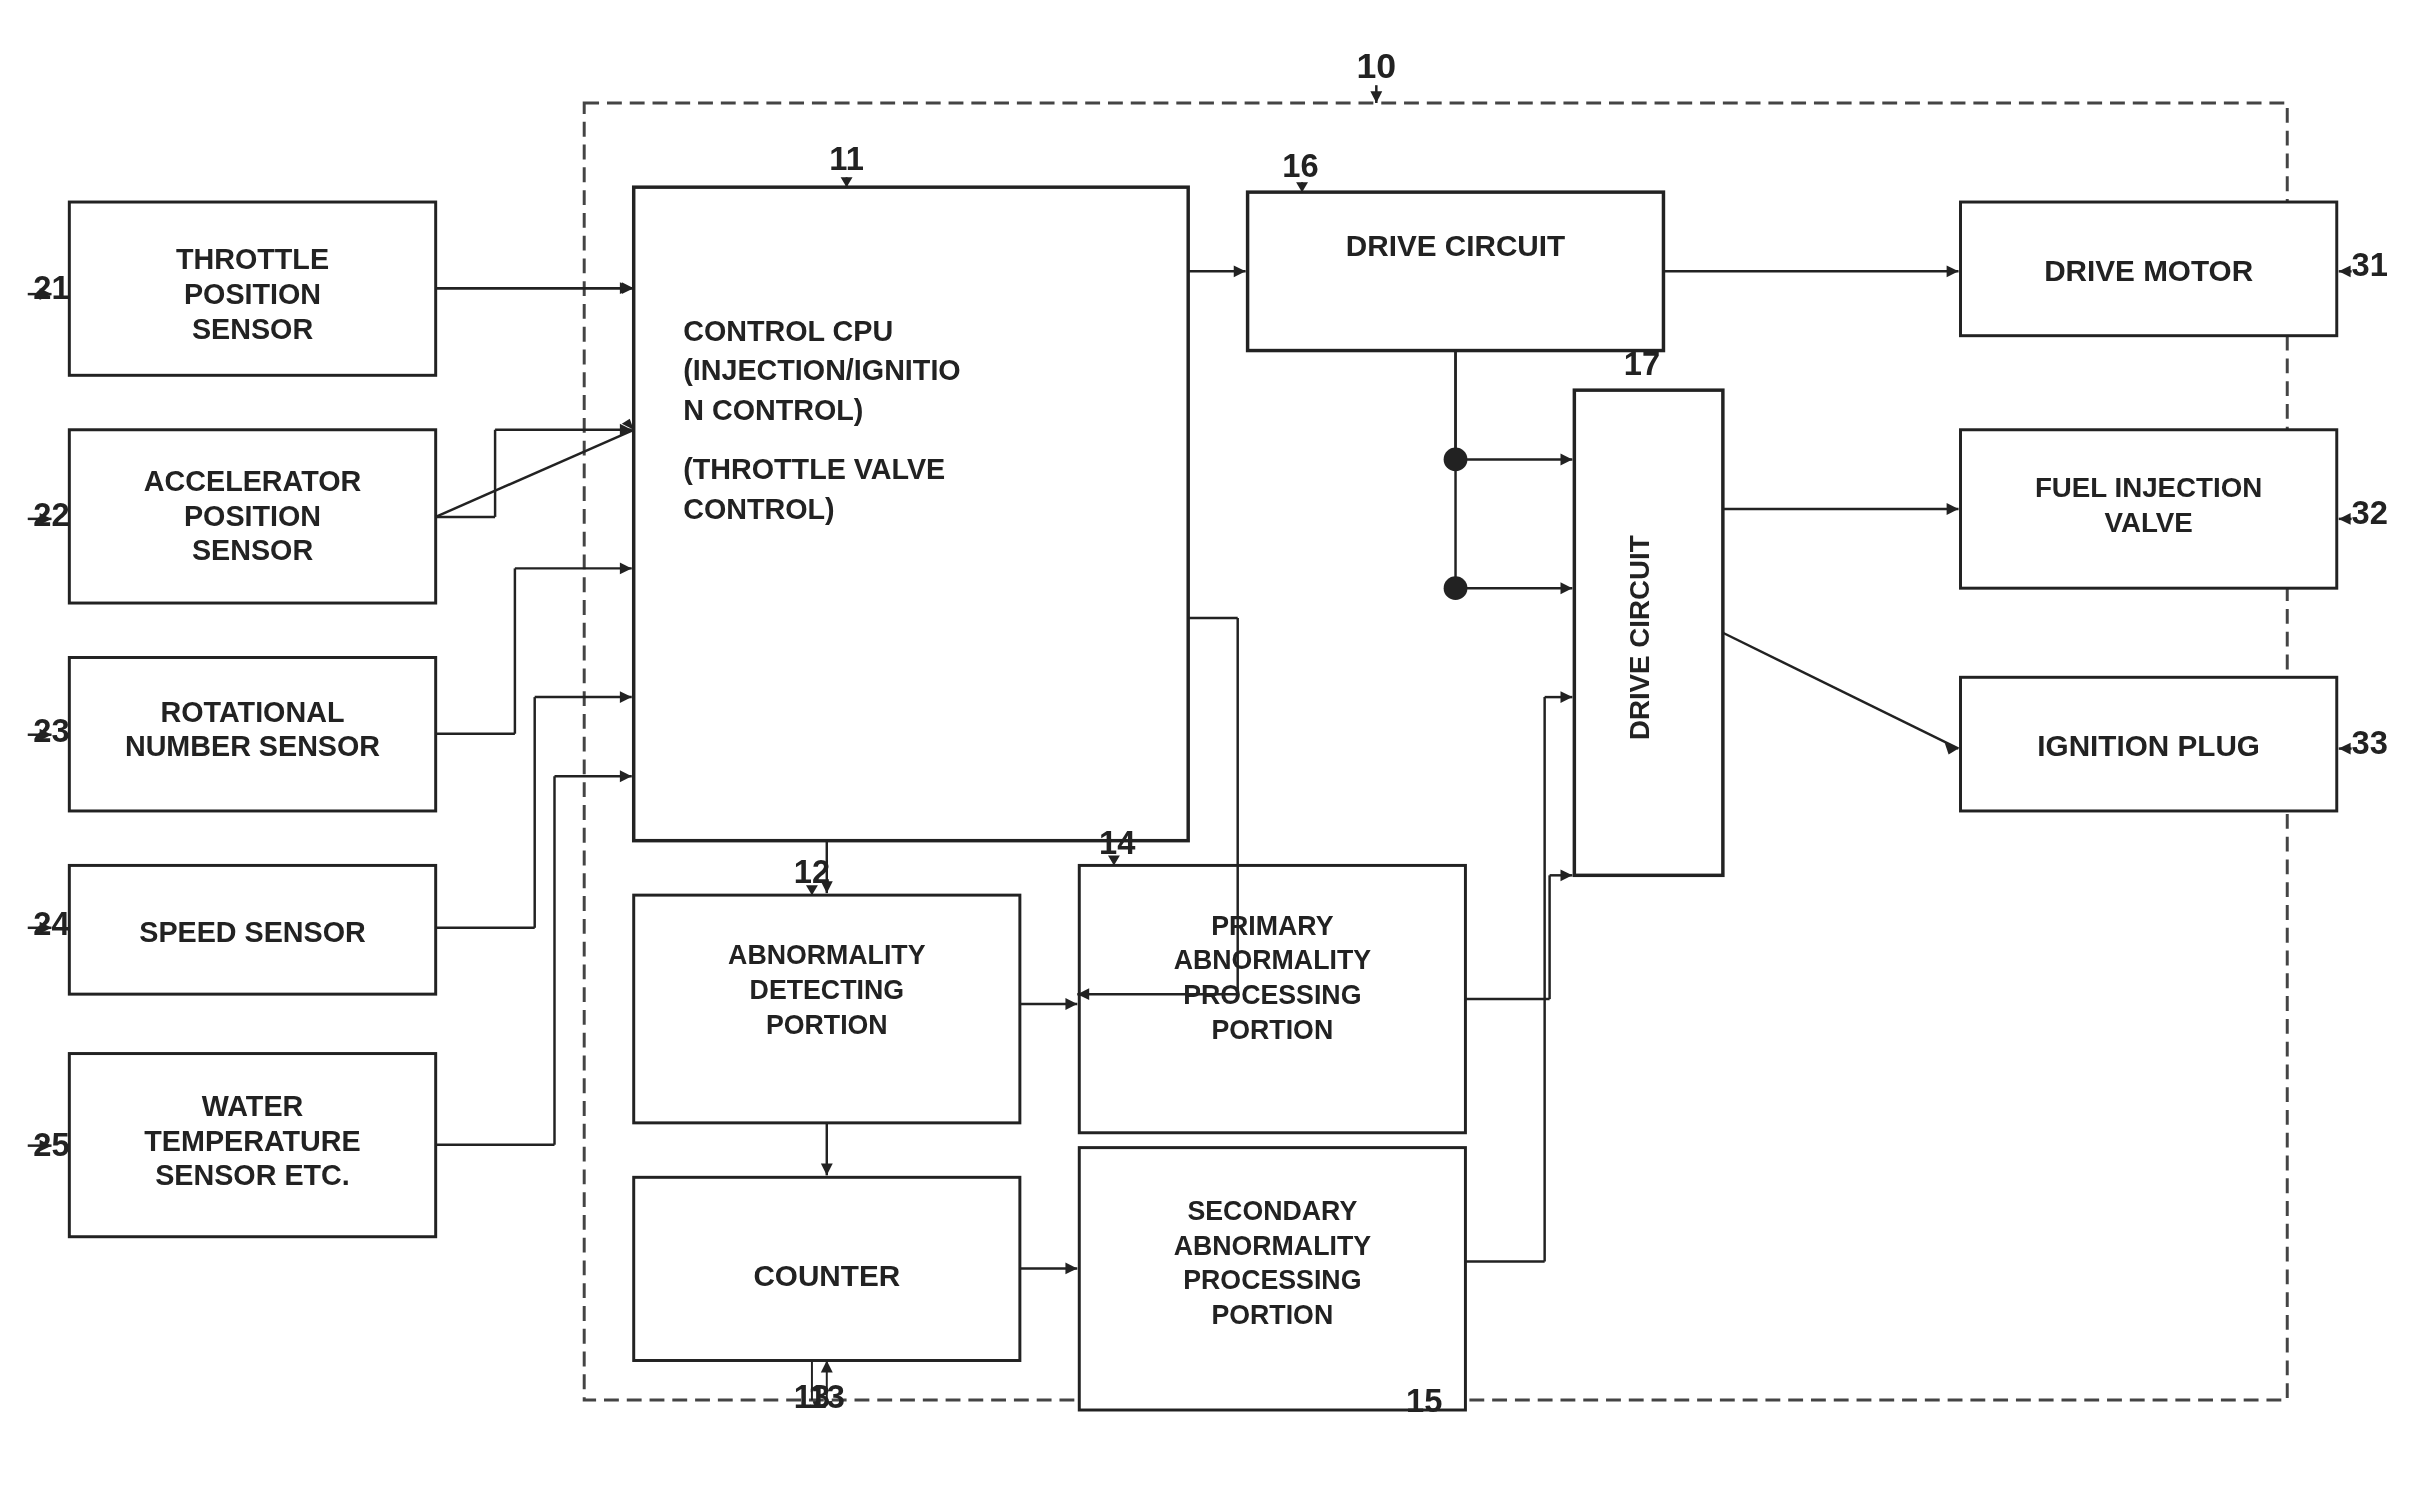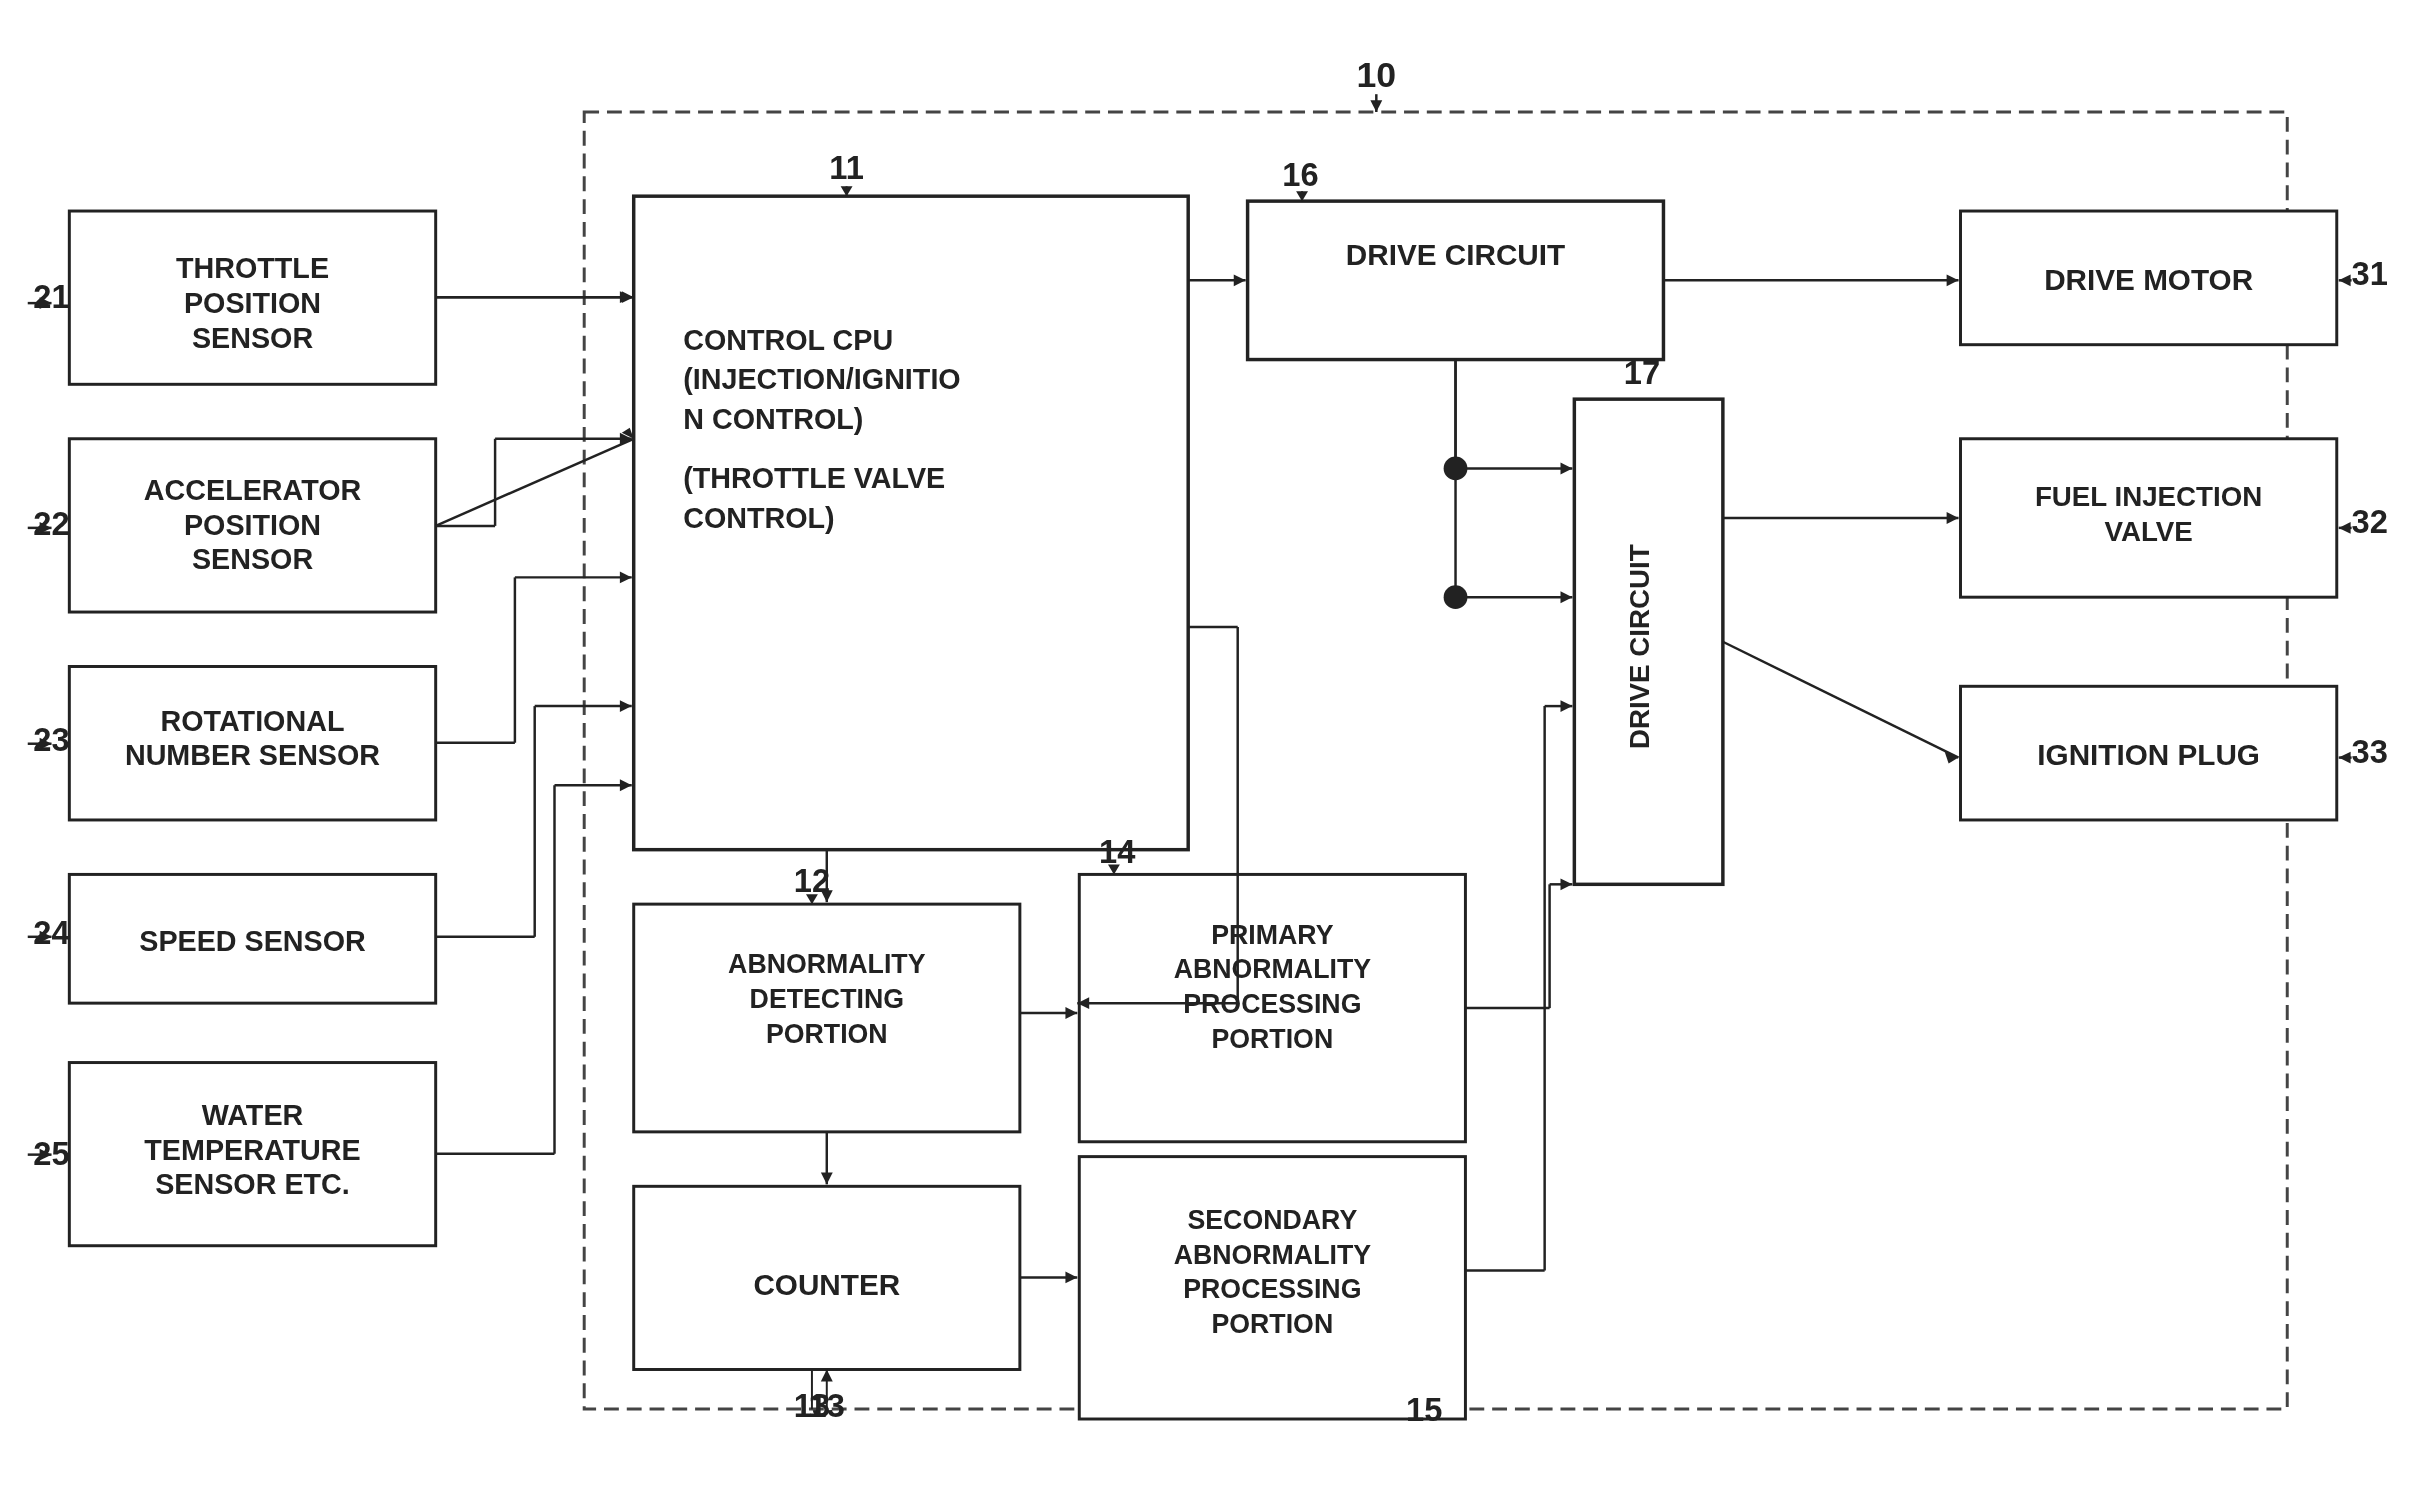--- a/index.html
+++ b/index.html
@@ -6,21 +6,21 @@
     body {
       background: #fff;
       font-family: Arial, sans-serif;
       width: 2415px;
       height: 1507px;
       overflow: hidden;
       position: relative;
     }
     .diagram-container {
       position: absolute;
-      top: 13px; left: 0;
+      top: 4px; left: 0;
       width: 2415px;
       height: 1429px;
     }
     svg {
       position: absolute;
       top: 0; left: 0;
       width: 2415px;
       height: 1507px;
     }
   </style>

